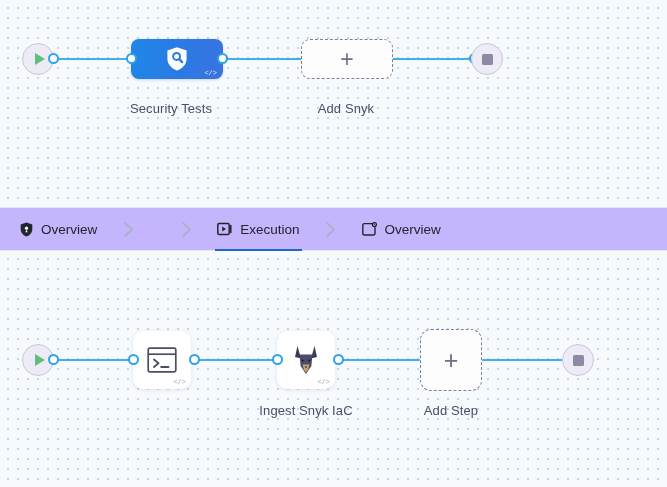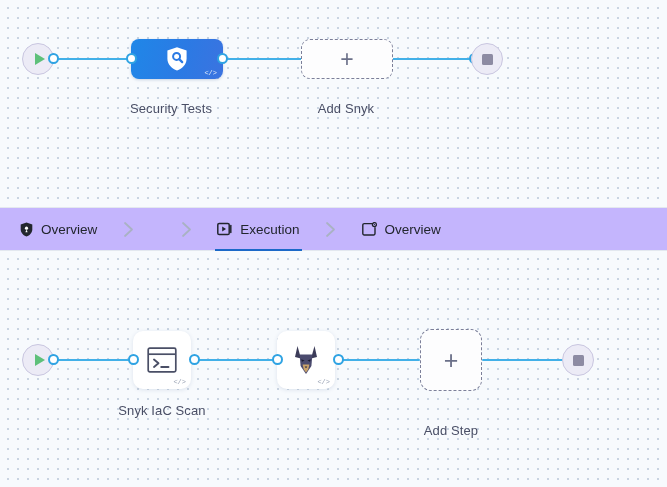--- a/index.html
+++ b/index.html
@@ -321,21 +321,20 @@
       <svg width="30" height="26" viewBox="0 0 30 26">
         <rect x="1.2" y="1.2" width="27.6" height="23.6" rx="1.6" fill="#ffffff" stroke="#4a4f66" stroke-width="1.7"></rect>
         <line x1="1.2" y1="7.2" x2="28.8" y2="7.2" stroke="#4a4f66" stroke-width="1.7"></line>
         <polyline points="7,12.5 11.5,16.2 7,19.9" fill="none" stroke="#4a4f66" stroke-width="1.9" stroke-linecap="round" stroke-linejoin="round"></polyline>
         <line x1="14.2" y1="20.0" x2="21.5" y2="20.0" stroke="#4a4f66" stroke-width="1.9" stroke-linecap="round"></line>
       </svg>
       <span class="code-badge">&lt;/&gt;</span>
     </div>
     <div class="port" style="left:128px; top:103px;"></div>
     <div class="port" style="left:189px; top:103px;"></div>
-    <div class="node-label" style="left:72px; top:152px; width:180px;">Snyk IaC Scan</div>
 
     <div class="step-node" style="left:277px; top:80px;">
       <svg width="30" height="32" viewBox="0 0 30 32">
 
         <path d="M6.5 2 L10.0 14.5 L4.0 13.0 Z" fill="#3b3b58"></path>
         <path d="M23.5 2 L20.0 14.5 L26.0 13.0 Z" fill="#3b3b58"></path>
 
         <path d="M8.6 10.5 L21.4 10.5 L20.4 22.0 L15.0 30.0 L9.6 22.0 Z" fill="#4b4b6e"></path>
 
         <path d="M11.6 20.5 L18.4 20.5 L17.2 25.6 L15.0 28.6 L12.8 25.6 Z" fill="#caa36a"></path>
@@ -343,26 +342,27 @@
         <path d="M10.2 15.2 L13.6 16.4 L11.0 17.8 Z" fill="#1c1c30"></path>
         <path d="M19.8 15.2 L16.4 16.4 L19.0 17.8 Z" fill="#1c1c30"></path>
 
         <path d="M13.6 22.4 L16.4 22.4 L15.0 24.2 Z" fill="#2a2a40"></path>
       </svg>
       <span class="code-badge">&lt;/&gt;</span>
     </div>
     <div class="port" style="left:272px; top:103px;"></div>
     <div class="port" style="left:333px; top:103px;"></div>
     <div class="node-label" style="left:216px; top:152px; width:180px;">
+      <div>Ingest Snyk IaC</div>
     </div>
 
     <div class="add-box" id="add-step-box" style="left:420px; top:78px;">
       <span class="plus-glyph">+</span>
     </div>
-    <div class="node-label" style="left:361px; top:152px; width:180px;margin-top:20px;">Add Step</div>
+    <div class="node-label" style="left:361px; top:152px; width:180px;">Add Step</div>
 
     <div class="port" style="left:563px; top:103px;"></div>
     <div class="terminal" style="left:562px; top:93px;">
       <div class="stop-sq"></div>
     </div>
   </div>
 
 </div>
 
 </body></html>

